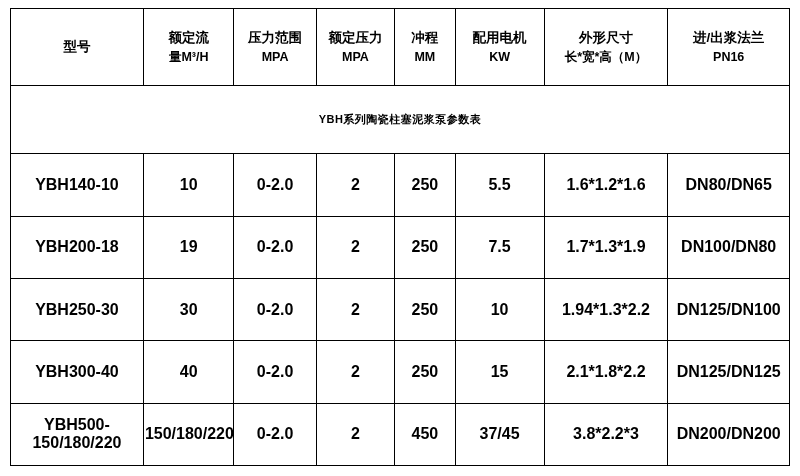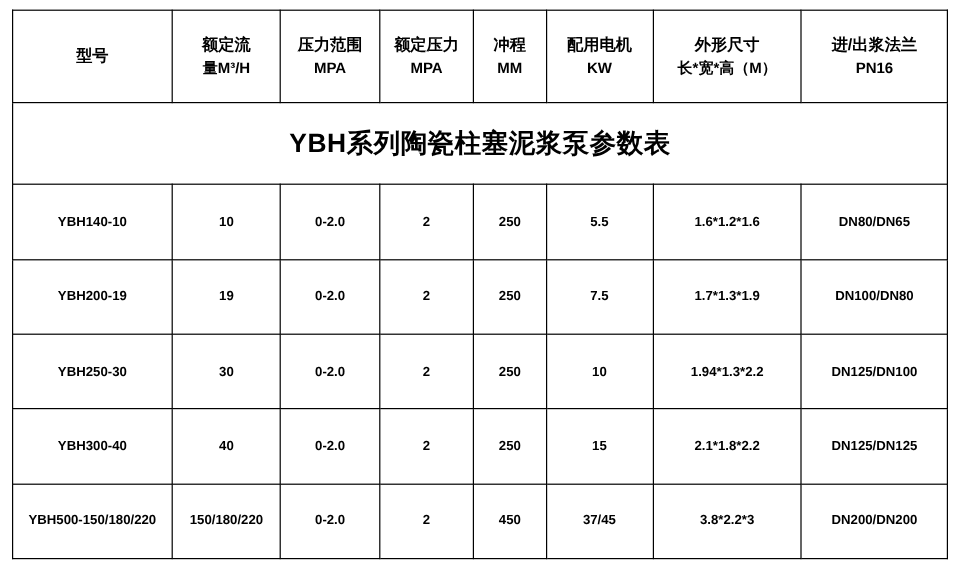--- a/index.html
+++ b/index.html
@@ -30,32 +30,32 @@
   }
   table.spec td, table.spec th {
     border: 1px solid #000000;
     text-align: center;
     vertical-align: middle;
     font-weight: bold;
     color: #000000;
     padding: 2px 1px;
   }
   .title-cell {
-    font-size: 22px;
+    font-size: 11px;
     letter-spacing: 0.5px;
     height: 52px;
     font-weight: bold;
   }
   thead.head-row th {
     font-size: 13.5px;
     line-height: 1.45;
     height: 72px;
   }
   tbody.body-rows td {
-    font-size: 11px;
+    font-size: 16px;
     height: 47px;
   }
   .col-model   { width: 17.2%; }
   .col-flow    { width: 11.6%; }
   .col-prange  { width: 10.5%; }
   .col-prated  { width: 10.0%; margin-left: 41px; }
   .col-stroke  { width: 7.6%;  }
   .col-motor   { width: 11.4%; }
   .col-dim     { width: 16.0%; }
   .col-flange  { width: 15.7%; }
@@ -116,21 +116,21 @@
         <td>YBH140-10</td>
         <td>10</td>
         <td>0-2.0</td>
         <td>2</td>
         <td>250</td>
         <td>5.5</td>
         <td>1.6*1.2*1.6</td>
         <td>DN80/DN65</td>
       </tr>
       <tr>
-        <td>YBH200-19</td>
+        <td>YBH200-18</td>
         <td>19</td>
         <td>0-2.0</td>
         <td>2</td>
         <td>250</td>
         <td>7.5</td>
         <td>1.7*1.3*1.9</td>
         <td>DN100/DN80</td>
       </tr>
       <tr>
         <td>YBH250-30</td>

